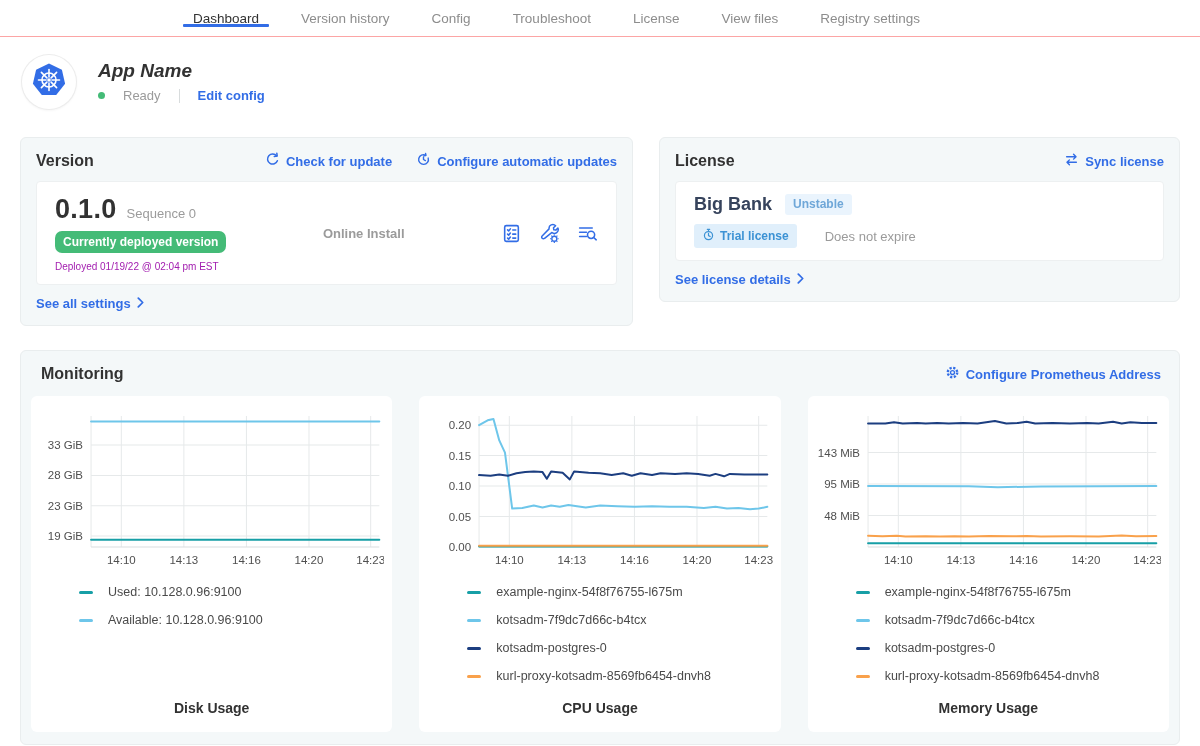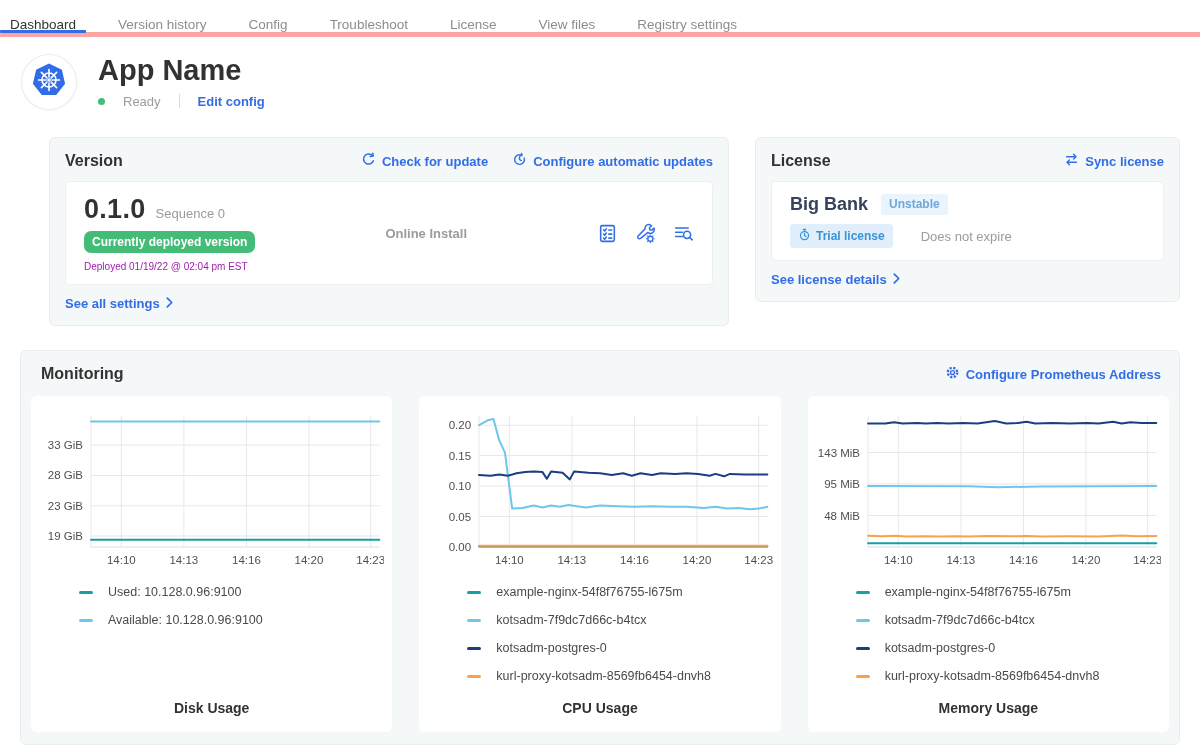--- a/index.html
+++ b/index.html
@@ -3,37 +3,37 @@
 <meta charset="utf-8">
 <style>
   * { box-sizing: border-box; }
   html,body { margin:0; padding:0; }
   body {
     width:1200px; height:746px; overflow:hidden;
     background:#ffffff; color:#323232;
     font-family:"Liberation Sans","DejaVu Sans",sans-serif;
   }
   
-  .nav { height:37px; border-bottom:5px solid #fca5a5; display:flex; align-items:flex-end; background:#fff; }
+  .nav { height:37px; border-bottom:1px solid #fca5a5; display:flex; align-items:center; padding-left:183px; background:#fff; }
   .tab { font-size:13.5px; color:#8d8d8d; display:flex; align-items:center; padding:0 10px; margin-right:22px; cursor:pointer; position:relative; white-space:nowrap; }
   .tab.active { color:#323232; }
   .tab.active::after { content:""; position:absolute; left:0; right:0; bottom:-1px; height:3px; background:#326de6; border-radius:1px; }
   
   .app-header { display:flex; align-items:center; gap:22px; padding:18px 20px 12px 22px; }
   .avatar { width:54px; height:54px; border-radius:50%; background:#fff; box-shadow:0 0 0 1px #ececec, 0 1px 3px rgba(0,0,0,.08); display:flex; align-items:center; justify-content:center; }
-  .app-title { font-size:29px; font-weight:bold; line-height:1.1; }
+  .app-title { font-size:19px; font-weight:bold; line-height:1.1;font-style:italic; }
   .status-row { display:flex; align-items:center; gap:18px; margin-top:7px; font-size:13px; }
   .ready-dot { width:7px; height:7px; border-radius:50%; background:#44bb77; }
   .muted { color:#9b9b9b; }
   .vdiv { width:1px; height:14px; background:#d8dcdd; }
   .link { color:#326de6; font-weight:bold; font-size:13px; display:inline-flex; align-items:center; gap:6px; cursor:pointer; white-space:nowrap; }
   
   .cards-row { display:flex; gap:26px; padding:0 20px; align-items:flex-start; margin-top:16px; }
   .panel { background:#f4f8f9; border:1px solid #e9edee; border-radius:6px; padding:13px 15px; }
-  .version-panel { width:680px;margin-left:29px; }
+  .version-panel { width:613px; }
   .license-panel { flex:1; }
   .panel-head { display:flex; justify-content:space-between; align-items:center; min-height:20px; }
   .panel-title { font-size:16px; font-weight:bold; }
   .head-links { display:flex; gap:24px; }
   .inner-card { background:#fff; border:1px solid #edf0f1; border-radius:4px; margin-top:10px; padding:12px 18px; }
   .version-inner { display:flex; align-items:center; justify-content:space-between; }
   .v-num-row { display:flex; align-items:baseline; gap:10px; }
   .v-num { font-size:27px; font-weight:800; letter-spacing:.3px; }
   .v-seq { font-size:13px; color:#9b9b9b; }
   .deployed-badge { display:inline-block; margin-top:6px; background:#44bb77; color:#fff; font-size:12px; font-weight:bold; padding:4px 8px; border-radius:7px; }

